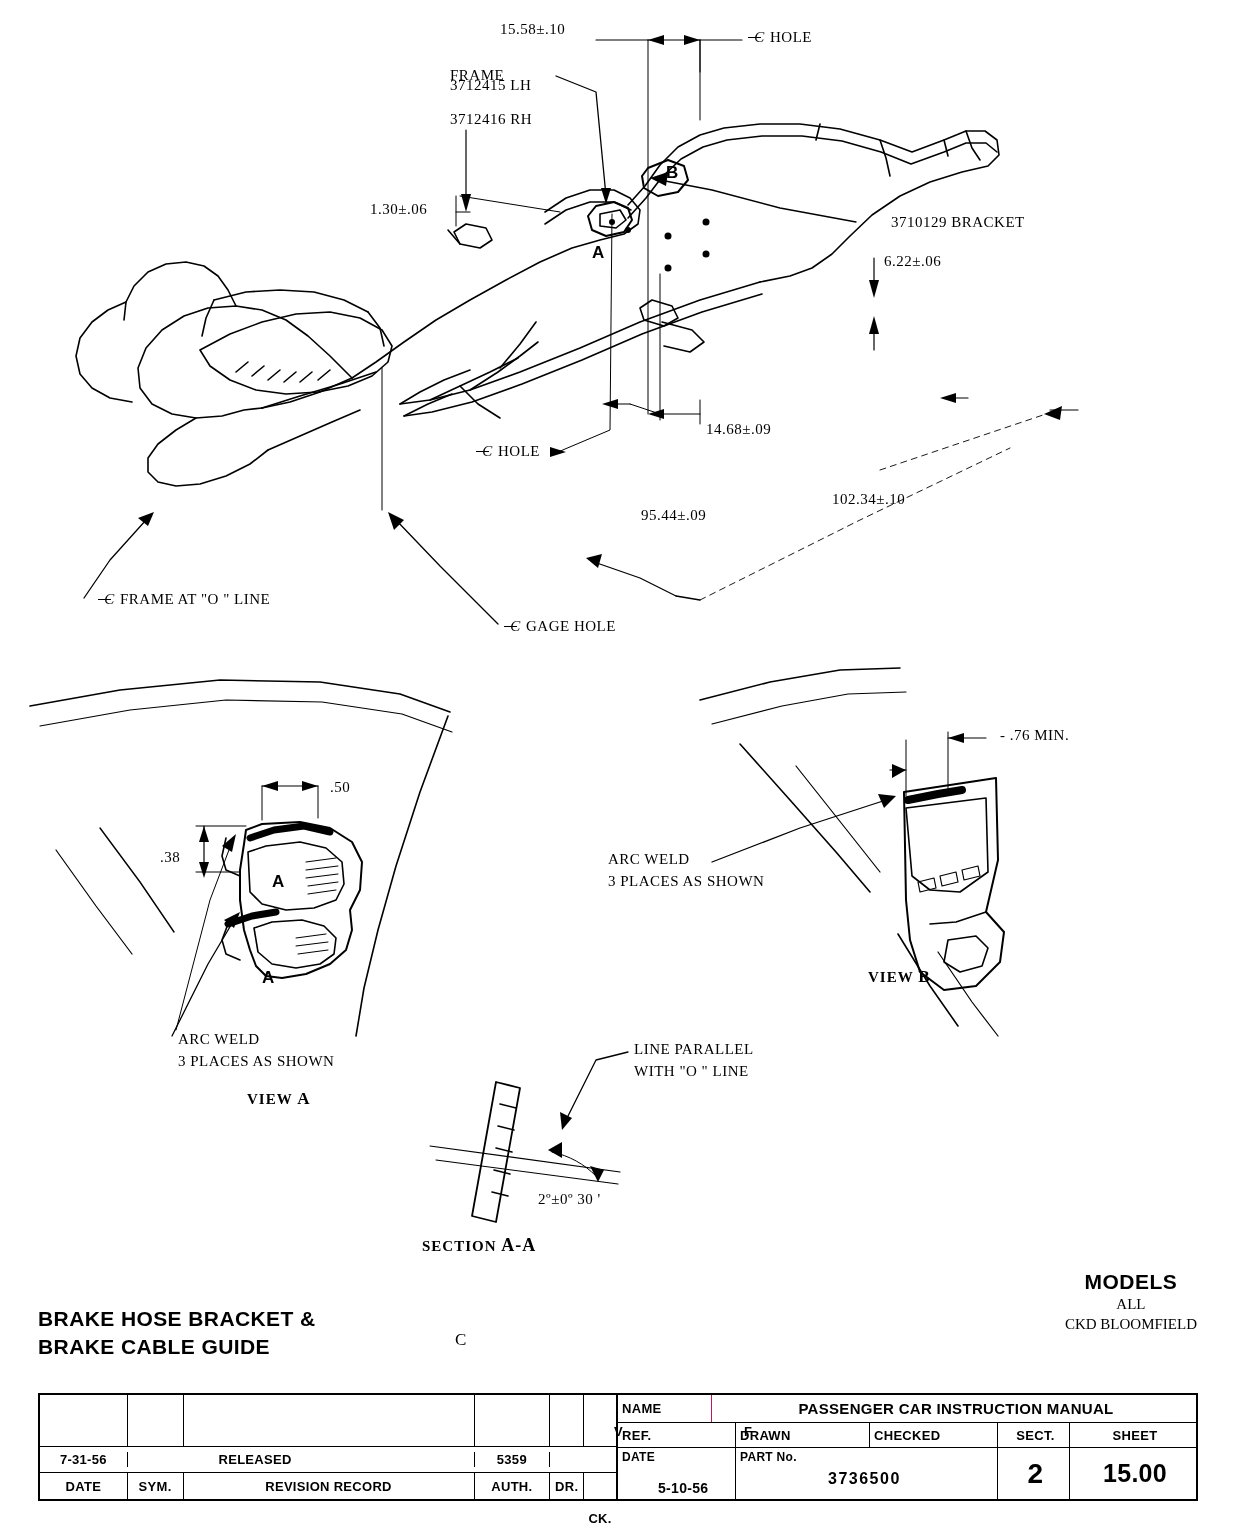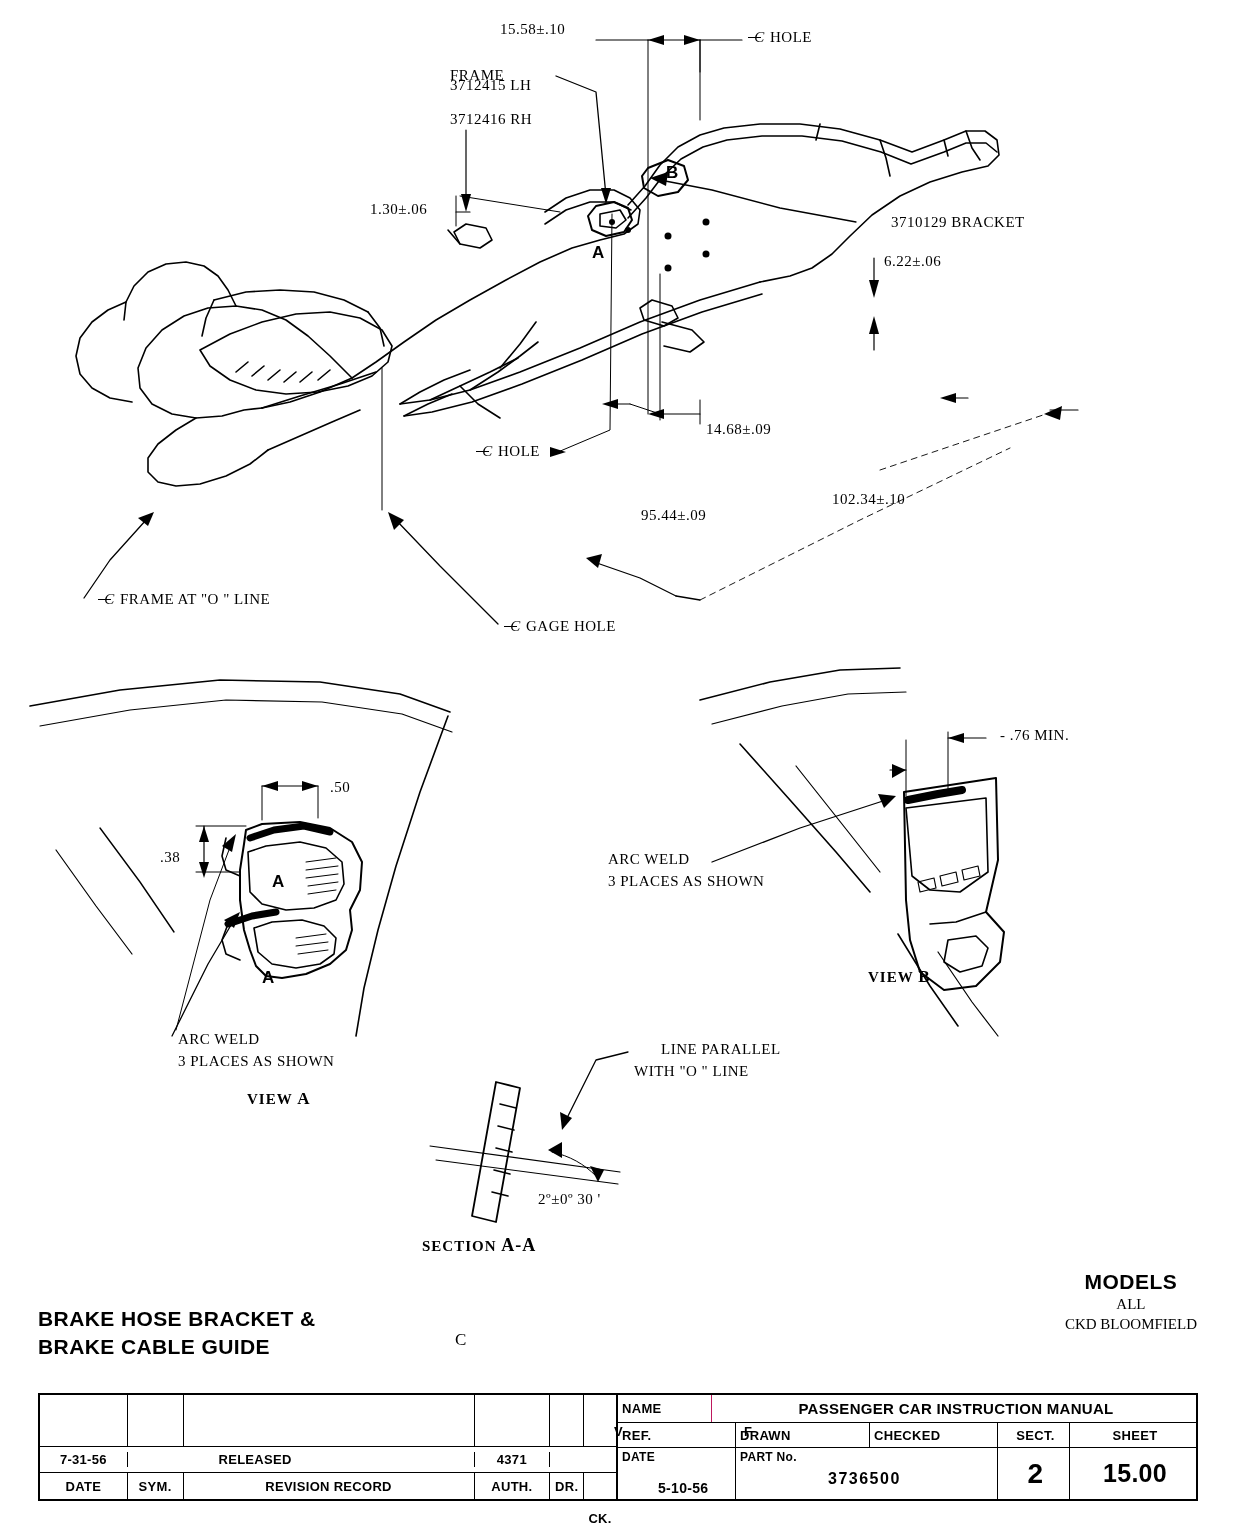--- a/index.html
+++ b/index.html
@@ -461,21 +461,21 @@
   <div class="balloon" style="left:262px; top:968px;">A</div>
   <div class="lbl" style="left:178px; top:1030px;">ARC WELD</div>
   <div class="lbl" style="left:178px; top:1052px;">3 PLACES AS SHOWN</div>
   <div class="lbl bold" style="left:247px; top:1088px; letter-spacing:1px;"><span>VIEW</span> <span class="sans" style="font-size:17px;">A</span></div>
 
   <div class="lbl" style="left:1000px; top:726px;">- .76 MIN.</div>
   <div class="lbl" style="left:608px; top:850px;">ARC WELD</div>
   <div class="lbl" style="left:608px; top:872px;">3 PLACES AS SHOWN</div>
   <div class="lbl bold" style="left:868px; top:966px; letter-spacing:1px;"><span>VIEW</span> <span class="sans" style="font-size:17px;">B</span></div>
 
-  <div class="lbl" style="left:634px; top:1040px;margin-left:27px;">LINE PARALLEL</div>
+  <div class="lbl" style="left:634px; top:1040px;">LINE PARALLEL</div>
   <div class="lbl" style="left:634px; top:1062px;">WITH "O " LINE</div>
   <div class="lbl" style="left:538px; top:1190px;">2º±0º 30 '</div>
   <div class="lbl bold" style="left:422px; top:1234px; letter-spacing:1px;"><span>SECTION</span> <span class="sans" style="font-size:18px;">A-A</span></div>
 
   <div id="tb-title">
     <div>BRAKE HOSE BRACKET &amp;</div>
     <div>BRAKE CABLE GUIDE</div>
   </div>
   <div class="stray-c">C</div>
 
@@ -501,21 +501,21 @@
         <div class="tb-cell c-sym"></div>
         <div class="tb-cell c-rev"></div>
         <div class="tb-cell c-auth"></div>
         <div class="tb-cell c-dr"></div>
         <div class="tb-cell c-ck"></div>
       </div>
       <div class="tb-row r3">
         <div class="tb-cell c-date">7-31-56</div>
         <div class="tb-cell c-sym"></div>
         <div class="tb-cell c-rev" style="justify-content:flex-start; padding-left:35px;">RELEASED</div>
-        <div class="tb-cell c-auth">4371</div>
+        <div class="tb-cell c-auth">5359</div>
         <div class="tb-cell c-dr"></div>
         <div class="tb-cell c-ck"></div>
       </div>
       <div class="tb-row r4">
         <div class="tb-cell c-date">DATE</div>
         <div class="tb-cell c-sym">SYM.</div>
         <div class="tb-cell c-rev">REVISION RECORD</div>
         <div class="tb-cell c-auth">AUTH.</div>
         <div class="tb-cell c-dr">DR.</div>
         <div class="tb-cell c-ck">CK.</div>

